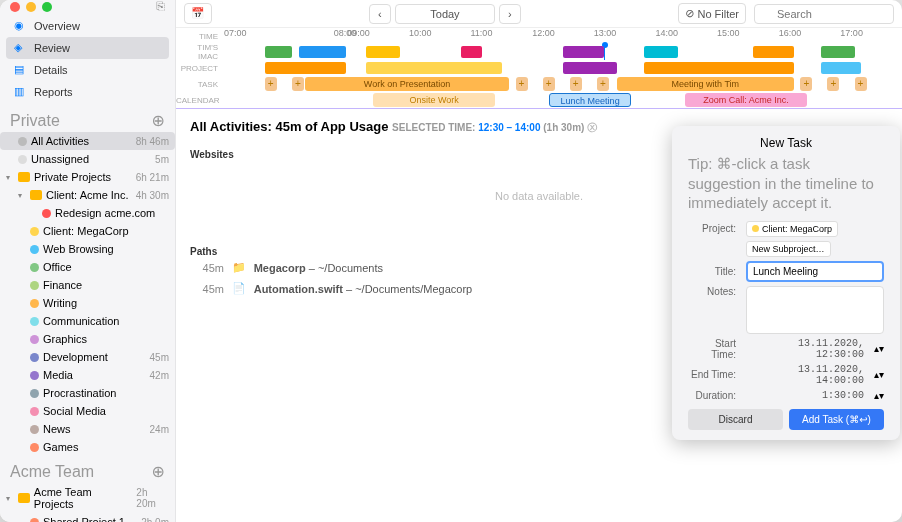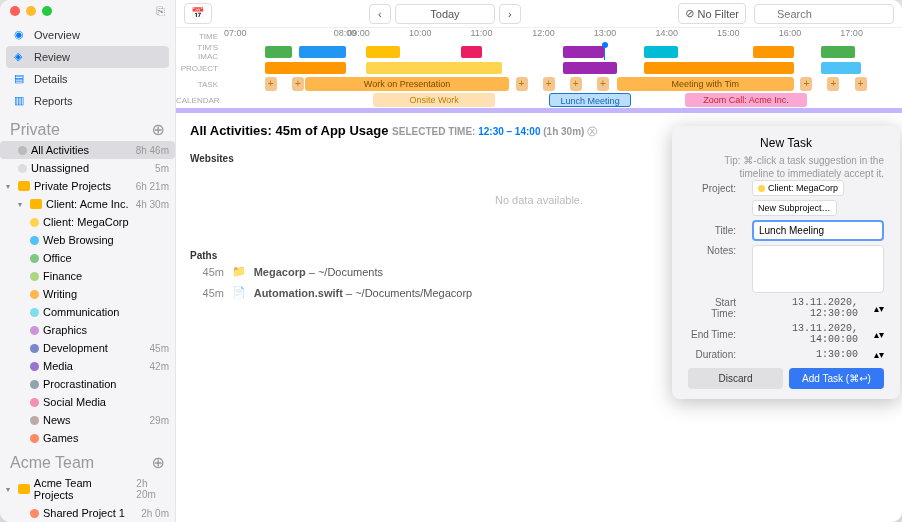--- a/index.html
+++ b/index.html
@@ -29,21 +29,21 @@
 .main { flex: 1; display: flex; flex-direction: column; position: relative; }
 .toolbar { height: 28px; border-bottom: 1px solid #eee; display: flex; align-items: center; padding: 0 8px; gap: 8px; font-size: 11px; }
 .tool-btn { padding: 3px 6px; border: 1px solid #ddd; border-radius: 4px; background: #fff; cursor: pointer; display: inline-flex; align-items: center; gap: 3px; color: #555; }
 .arrow-btn { width: 22px; justify-content: center; }
 .today-btn { min-width: 100px; justify-content: center; }
 .search-input { border: 1px solid #ddd; border-radius: 4px; padding: 3px 6px 3px 22px; font-size: 11px; width: 140px; position: relative; }
 .search-wrap { position: relative; margin-left: auto; }
 .search-wrap::before { content: "🔍"; position: absolute; left: 6px; top: 3px; font-size: 10px; opacity: 0.5; }
 
 
-.timeline { border-bottom: 5px solid #c4b5fd; font-size: 9px; }
+.timeline { border-bottom: 1px solid #c4b5fd; font-size: 9px; }
 .tl-row { display: flex; height: 16px; align-items: center; }
 .tl-label { width: 48px; text-align: right; padding-right: 6px; color: #aaa; font-size: 8px; }
 .tl-track { flex: 1; position: relative; height: 100%; }
 .tl-hour { position: absolute; top: 0; color: #888; font-size: 9px; }
 .tl-block { position: absolute; height: 12px; top: 2px; border-radius: 2px; }
 .tl-task { position: absolute; height: 14px; top: 1px; border-radius: 3px; background: #ffb74d; text-align: center; font-size: 9px; line-height: 14px; color: #7a4a00; }
 .tl-cal { position: absolute; height: 14px; top: 1px; border-radius: 3px; text-align: center; font-size: 9px; line-height: 14px; }
 .plus-handle { position: absolute; width: 12px; height: 14px; top: 1px; background: #f5c58f; border-radius: 3px; text-align: center; line-height: 14px; font-size: 10px; color: #b87a00; }
 .now-line { position: absolute; width: 1px; background: #007aff; top: 0; height: 100%; }
 .now-dot { position: absolute; width: 6px; height: 6px; background: #007aff; border-radius: 50%; top: -2px; transform: translateX(-2px); }
@@ -58,22 +58,22 @@
 .path-row { display: flex; gap: 8px; padding: 4px 0; color: #555; align-items: center; }
 .path-dur { width: 34px; text-align: right; color: #888; }
 
 
 .right-list { position: absolute; right: 14px; top: 180px; font-size: 11px; color: #555; }
 .right-list div { display: flex; gap: 8px; padding: 2px 0; align-items: center; }
 
 
 .popup { position: absolute; left: 496px; top: 126px; width: 228px; background: #f3f3f5; border-radius: 8px; box-shadow: 0 4px 20px rgba(0,0,0,0.25); padding: 10px 16px; font-size: 10px; }
 .popup h4 { font-size: 12px; text-align: center; font-weight: 500; margin-bottom: 4px; }
-.popup .tip { color: #999; font-size: 10px; text-align: right; line-height: 1.3; }
-.form-row { display: flex; align-items: center; margin-bottom: 4px; gap: 16px; }
+.popup .tip { color: #999; font-size: 15px; text-align: left; margin-bottom: 8px; line-height: 1.3; }
+.form-row { display: flex; align-items: center; margin-bottom: 4px; gap: 10px; }
 .form-label { width: 48px; text-align: right; color: #666; }
 .form-field { flex: 1; }
 .chip { background: #fff; border: 1px solid #ddd; border-radius: 3px; padding: 2px 5px; display: inline-flex; align-items: center; gap: 3px; font-size: 9px; }
 .title-input { width: 100%; border: 2px solid #5b9eff; border-radius: 4px; padding: 3px 5px; font-size: 10px; }
 .notes-box { width: 100%; height: 48px; background: #fff; border: 1px solid #ddd; border-radius: 4px; }
 .time-val { text-align: right; flex: 1; color: #555; font-family: Liberation Mono, monospace; }
 .btn-row { display: flex; gap: 6px; margin-top: 8px; }
 .btn { flex: 1; padding: 5px; border-radius: 4px; border: none; cursor: pointer; font-size: 10px; }
 .btn.discard { background: #e0e0e2; color: #333; }
 .btn.add { background: #3478f6; color: #fff; }
@@ -130,20 +130,25 @@
           <span class="folder"></span>
           <span>Private Projects</span>
           <span class="badge">6h 21m</span>
         </div>
         <div class="tree-item indent-1 ">
           <span class="chev">▾</span>
           <span class="folder"></span>
           <span>Client: Acme Inc.</span>
           <span class="badge">4h 30m</span>
         </div>
+        <div class="tree-item indent-2 ">
+          <span class="chev"></span>
+          <span class="dot" style="background:#ff5252"></span>
+          <span>Redesign acme.com</span>
+        </div>
         <div class="tree-item indent-1 ">
           <span class="chev"></span>
           <span class="dot" style="background:#ffd54f"></span>
           <span>Client: MegaCorp</span>
         </div>
         <div class="tree-item indent-1 ">
           <span class="chev"></span>
           <span class="dot" style="background:#4fc3f7"></span>
           <span>Web Browsing</span>
         </div>
@@ -191,21 +196,21 @@
         </div>
         <div class="tree-item indent-1 ">
           <span class="chev"></span>
           <span class="dot" style="background:#f48fb1"></span>
           <span>Social Media</span>
         </div>
         <div class="tree-item indent-1 ">
           <span class="chev"></span>
           <span class="dot" style="background:#bcaaa4"></span>
           <span>News</span>
-          <span class="badge">29m</span>
+          <span class="badge">24m</span>
         </div>
         <div class="tree-item indent-1 ">
           <span class="chev"></span>
           <span class="dot" style="background:#ff8a65"></span>
           <span>Games</span>
         </div>
       </div>
     <div class="section-header">
         <span>Acme Team</span>
         <span>⊕</span>

